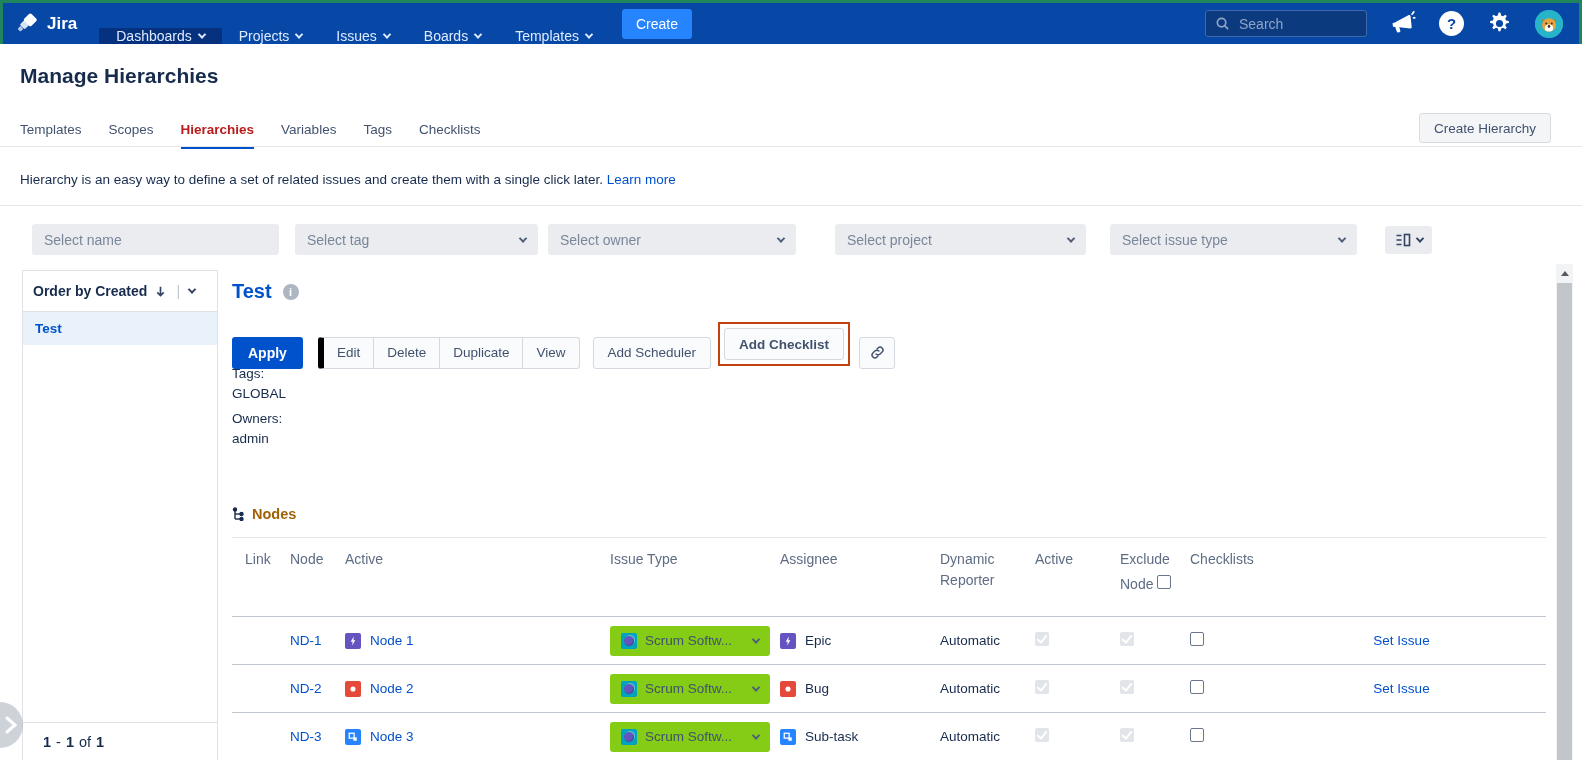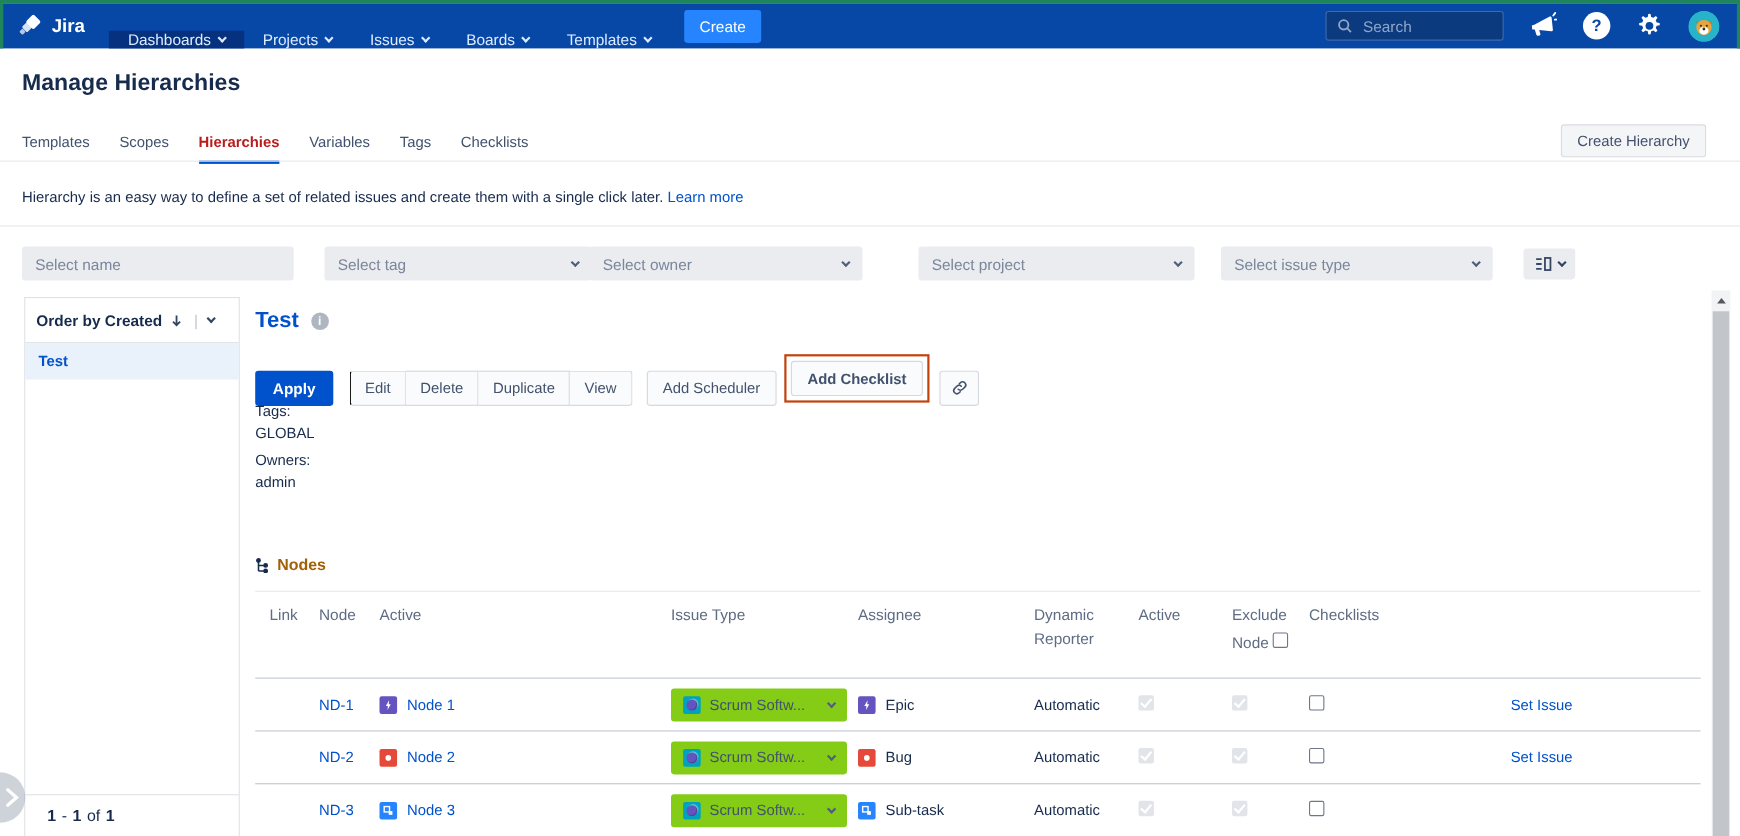--- a/index.html
+++ b/index.html
@@ -38,25 +38,25 @@
                      border:1px solid #D9DCE1; border-radius:3px; color:#42526E; font-size:13.5px;
                      display:flex; align-items:center; cursor:pointer; }
   .desc { position:absolute; left:20px; top:172px; font-size:13.5px; color:#172B4D; }
   .desc .learn-more { color:#0052CC; cursor:pointer; }
   .divider2 { position:absolute; left:0; top:205px; width:1582px; height:1px; background:#E4E7EC; }
 
   
   .filter { position:absolute; top:224px; height:31px; background:#EBECF0; border-radius:3px;
             display:flex; align-items:center; justify-content:space-between; padding:0 12px; font-size:14px; color:#7A869A; }
   .filter .chev { color:#505F79; }
-  .f-name { left:20px; width:247px; }
+  .f-name { left:32px; width:247px; }
   .f-name input { background:transparent; border:none; outline:none; font-size:14px; color:#172B4D; width:100%; }
   .f-name input::placeholder { color:#7A869A; }
   .f-tag { left:295px; width:243px; cursor:pointer; }
-  .f-owner { left:536px; width:248px; cursor:pointer;gap:38px; }
+  .f-owner { left:548px; width:248px; cursor:pointer;gap:38px; }
   .f-project { left:835px; width:251px; cursor:pointer; }
   .f-issue { left:1110px; width:247px; cursor:pointer; }
   .col-btn { position:absolute; left:1385px; top:226px; width:47px; height:28px; background:#EBECF0;
              border-radius:3px; display:flex; align-items:center; justify-content:center; gap:6px;
              color:#344563; cursor:pointer; }
 
   
   .sidebar { position:absolute; left:22px; top:270px; width:196px; height:490px;
              border:1px solid #DFE1E6; border-bottom:none; background:#fff; }
   .sidebar-header { height:41px; border-bottom:1px solid #DFE1E6; display:flex; align-items:center;
@@ -75,21 +75,21 @@
   .detail-title { position:absolute; left:232px; top:280px; display:flex; align-items:center; gap:11px; }
   .detail-title .t { font-size:20px; font-weight:600; color:#0052CC; }
   .info-icon { width:16px; height:16px; border-radius:50%; background:#AEB6C2; color:#fff; font-size:11px;
                font-weight:700; display:flex; align-items:center; justify-content:center; cursor:pointer; }
   .actions { position:absolute; left:232px; top:322px; display:flex; align-items:center; }
   .btn-apply { height:32px; padding:0 16px; background:#0052CC; color:#fff; font-weight:600; font-size:14px;
                border:none; border-radius:3px; margin-right:15px; cursor:pointer; }
   .btn-group { display:flex; margin-right:13px; }
   .group-btn { height:32px; padding:0 13px; background:#FAFBFC; border:1px solid #D5D8DE; border-left:none;
                color:#42526E; font-size:13.5px; display:flex; align-items:center; cursor:pointer; }
-  .group-btn:first-child { border-left:1px solid #000000; border-radius:3px 0 0 3px; }
+  .group-btn:first-child { border-left:6px solid #000000; border-radius:3px 0 0 3px; }
   .group-btn:last-child { border-radius:0 3px 3px 0; }
   .btn-plain { height:32px; padding:0 14px; background:#FAFBFC; border:1px solid #D5D8DE; border-radius:3px;
                color:#42526E; font-size:13.5px; display:flex; align-items:center; cursor:pointer; }
   .red-box { border:2px solid #c2410c; padding:4px; margin:0 0 17px 7px;font-weight:bold; }
   .link-btn { width:36px; height:32px; background:#FAFBFC; border:1px solid #D5D8DE; border-radius:3px;
               display:flex; align-items:center; justify-content:center; margin-left:9px; cursor:pointer; }
   .meta { position:absolute; left:232px; top:364px; font-size:13.5px; color:#172B4D; line-height:20px; }
   .meta .block { margin-bottom:5px; }
   .nodes-heading { position:absolute; left:232px; top:506px; display:flex; align-items:center; gap:6px;
                    font-size:14.5px; font-weight:700; color:#a16207; }

